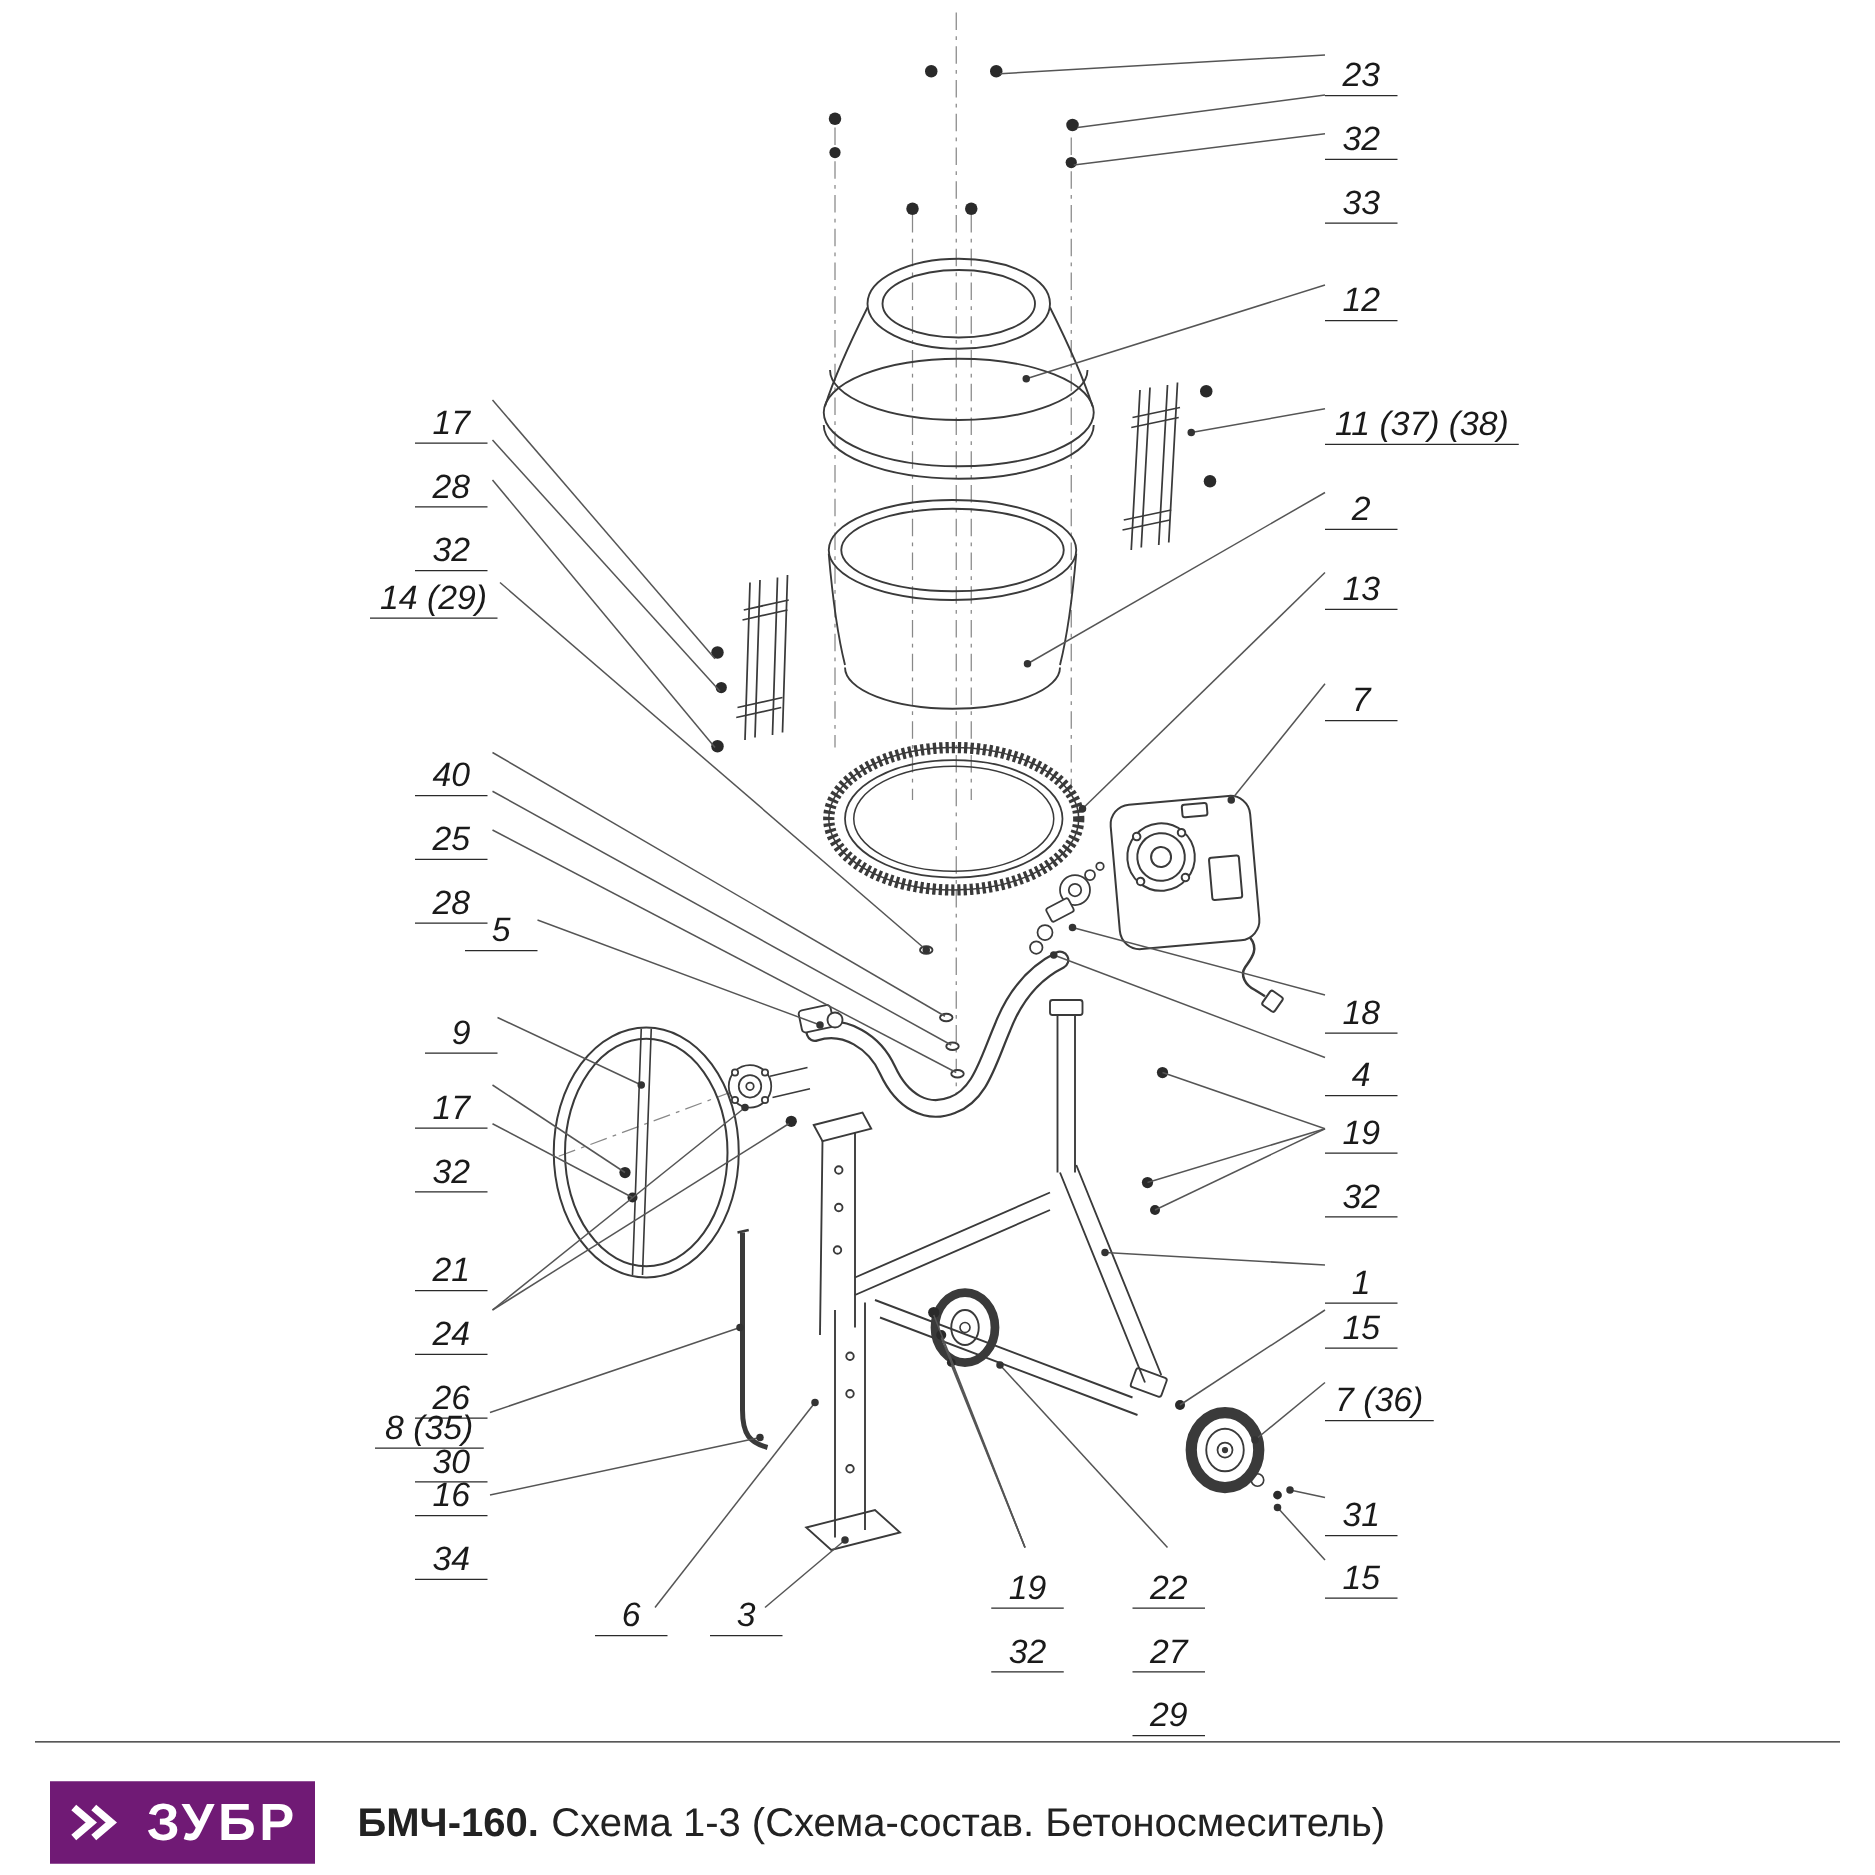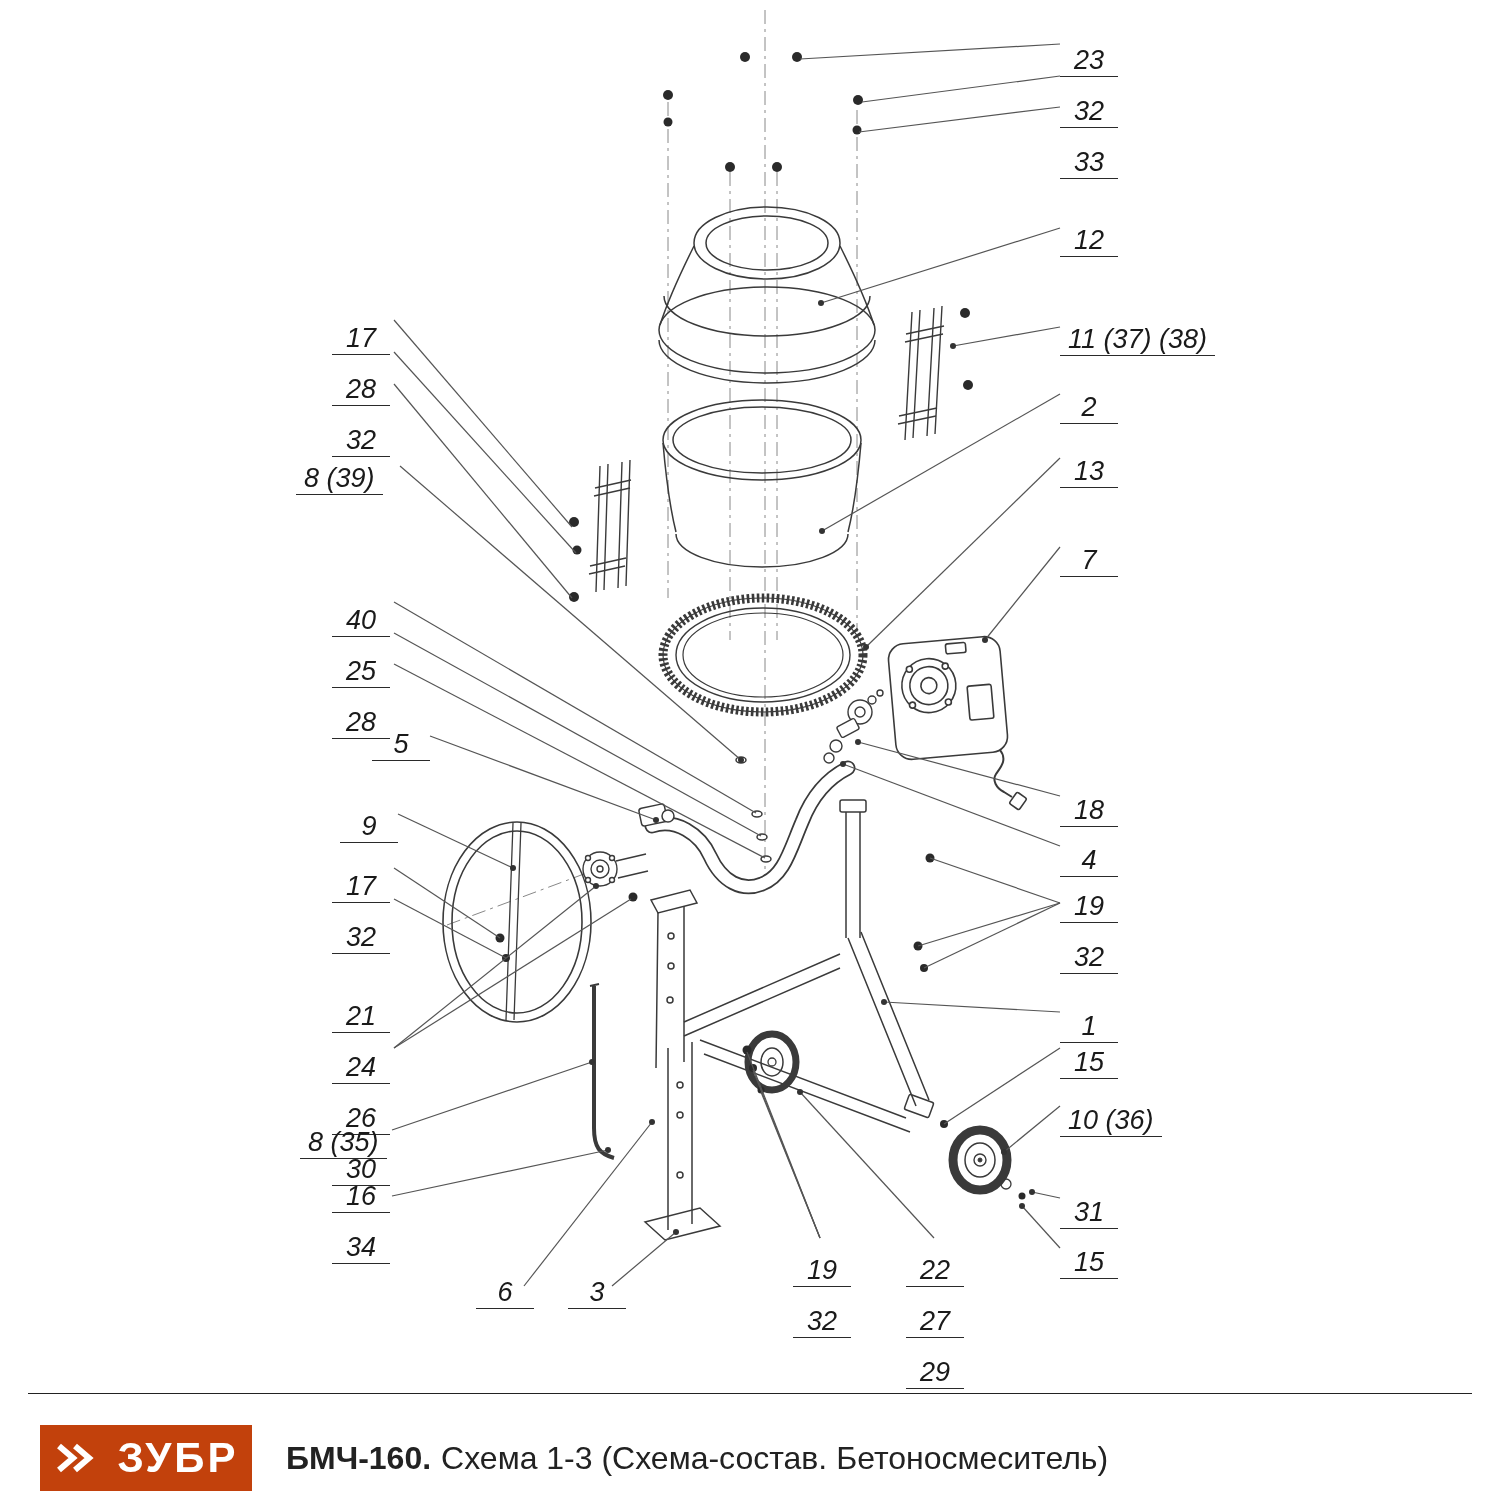--- a/index.html
+++ b/index.html
@@ -33,21 +33,21 @@
 
   .footer-rule {
     position:absolute;
     left:28px; right:28px; top:1393px;
     border-top:1.6px solid #222;
   }
   .brandbox {
     position:absolute;
     left:40px; top:1425px;
     width:212px; height:66px;
-    background:#c2410c;
+    background:#701a75;
     display:flex;
     align-items:center;
     justify-content:center;
     gap:20px;
   }
   .brand-text {
     color:#ffffff;
     font-weight:bold;
     font-size:42px;
     letter-spacing:3px;
@@ -347,39 +347,39 @@
 
   <div class="callout" style="left:1060px;top:992px">
     <span class="cell">1</span>
   </div>
 
   <div class="callout" style="left:1060px;top:1028px">
     <span class="cell">15</span>
   </div>
 
   <div class="callout" style="left:1060px;top:1086px">
-    <span class="cell">10 (36)</span>
+    <span class="cell">7 (36)</span>
   </div>
 
   <div class="callout" style="left:1060px;top:1178px">
     <span class="cell">31</span>
   </div>
 
   <div class="callout" style="left:1060px;top:1228px">
     <span class="cell">15</span>
   </div>
 
   <div class="callout" style="left:332px;top:304px">
     <span class="cell">17</span>
     <span class="cell">28</span>
     <span class="cell">32</span>
   </div>
 
   <div class="callout" style="left:296px;top:444px">
-    <span class="cell">8 (39)</span>
+    <span class="cell">14 (29)</span>
   </div>
 
   <div class="callout" style="left:332px;top:586px">
     <span class="cell">40</span>
     <span class="cell">25</span>
     <span class="cell">28</span>
   </div>
 
   <div class="callout" style="left:372px;top:710px">
     <span class="cell">5</span>

